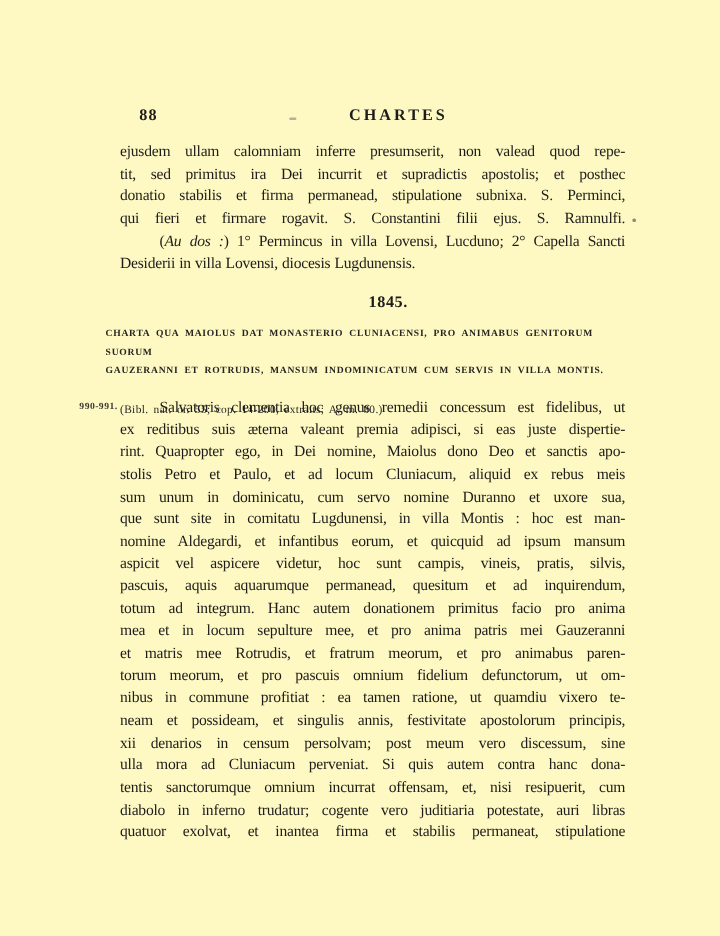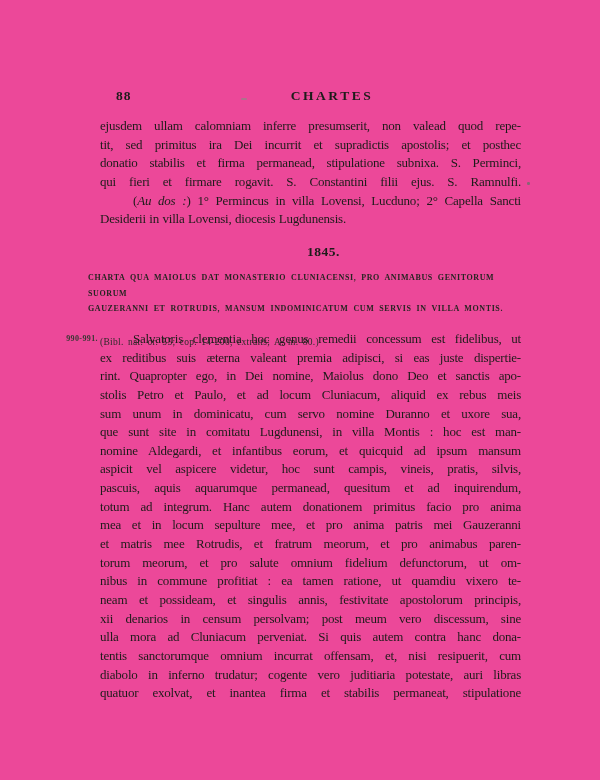--- a/index.html
+++ b/index.html
@@ -9,21 +9,21 @@
     height: 780px;
     background: #fcfcfa;
     overflow: hidden;
     font-family: "Liberation Serif", "DejaVu Serif", serif;
     color: #1d1c1a;
   }
   .page {
     position: relative;
     width: 600px;
     height: 780px;
-    background: #ec4899;
+    background: #fef9c3;
   }
 
   
   .runhead { position: absolute; top: 88px; left: 0; width: 600px; height: 18px; }
   .pagenum {
     position: absolute; left: 116px; top: 0;
     font-size: 13.5px; font-weight: bold; letter-spacing: 1px;
   }
   .runtitle {
     position: absolute; left: 332px; top: 0; transform: translateX(-50%);
@@ -123,21 +123,21 @@
     <div class="line">rint. Quapropter ego, in Dei nomine, Maiolus dono Deo et sanctis apo-</div>
     <div class="line">stolis Petro et Paulo, et ad locum Cluniacum, aliquid ex rebus meis</div>
     <div class="line">sum unum in dominicatu, cum servo nomine Duranno et uxore sua,</div>
     <div class="line">que sunt site in comitatu Lugdunensi, in villa Montis : hoc est man-</div>
     <div class="line">nomine Aldegardi, et infantibus eorum, et quicquid ad ipsum mansum</div>
     <div class="line">aspicit vel aspicere videtur, hoc sunt campis, vineis, pratis, silvis,</div>
     <div class="line">pascuis, aquis aquarumque permanead, quesitum et ad inquirendum,</div>
     <div class="line">totum ad integrum. Hanc autem donationem primitus facio pro anima</div>
     <div class="line">mea et in locum sepulture mee, et pro anima patris mei Gauzeranni</div>
     <div class="line">et matris mee Rotrudis, et fratrum meorum, et pro animabus paren-</div>
-    <div class="line">torum meorum, et pro salute omnium fidelium defunctorum, ut om-</div>
+    <div class="line">torum meorum, et pro pascuis omnium fidelium defunctorum, ut om-</div>
     <div class="line">nibus in commune profitiat : ea tamen ratione, ut quamdiu vixero te-</div>
     <div class="line">neam et possideam, et singulis annis, festivitate apostolorum principis,</div>
     <div class="line">xii denarios in censum persolvam; post meum vero discessum, sine</div>
     <div class="line">ulla mora ad Cluniacum perveniat. Si quis autem contra hanc dona-</div>
     <div class="line">tentis sanctorumque omnium incurrat offensam, et, nisi resipuerit, cum</div>
     <div class="line">diabolo in inferno trudatur; cogente vero juditiaria potestate, auri libras</div>
     <div class="line">quatuor exolvat, et inantea firma et stabilis permaneat, stipulatione</div>
   </div>
 
 </div>

